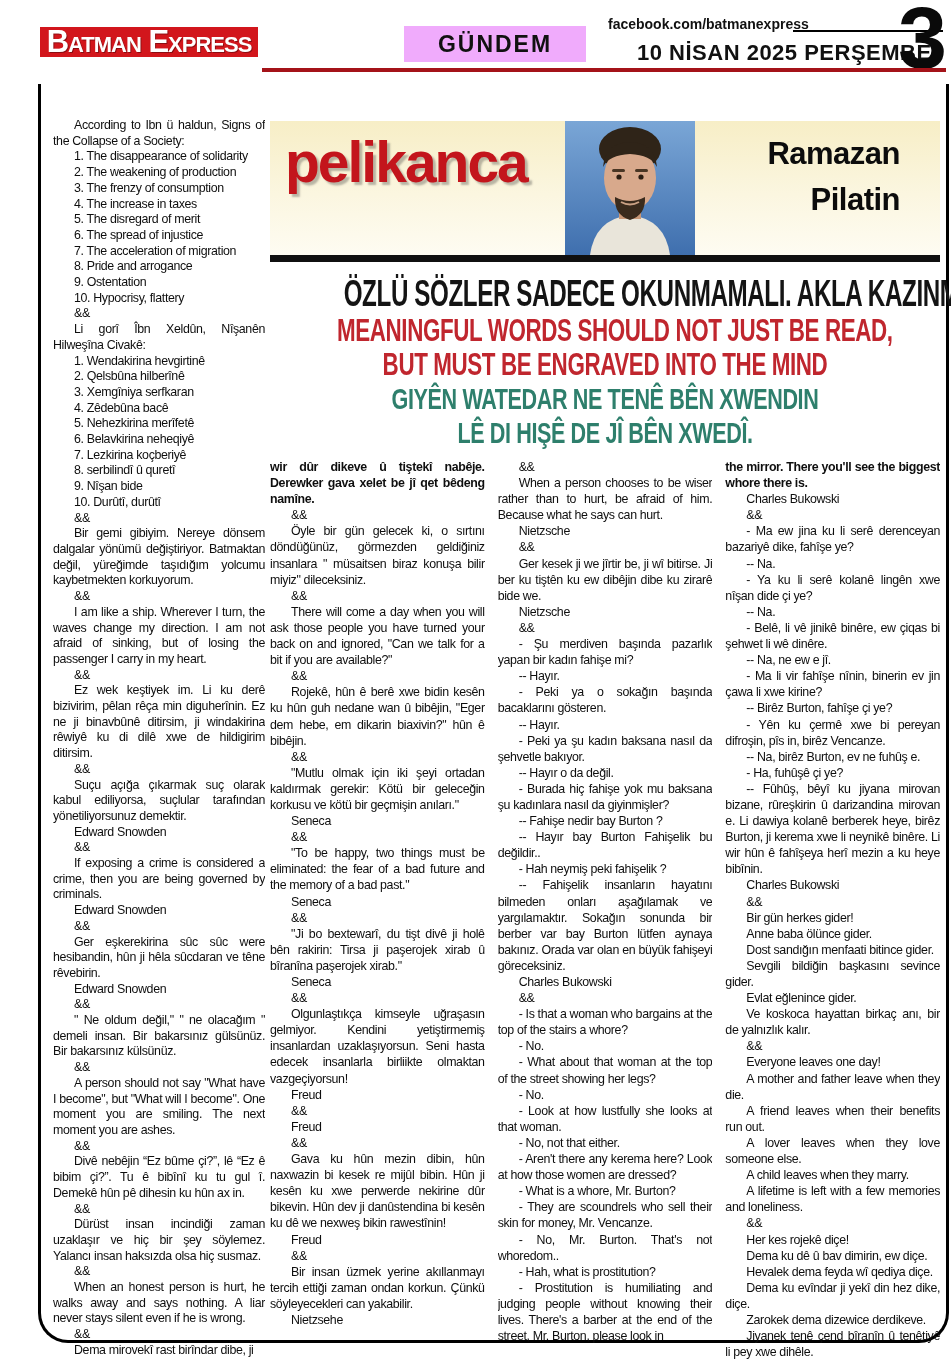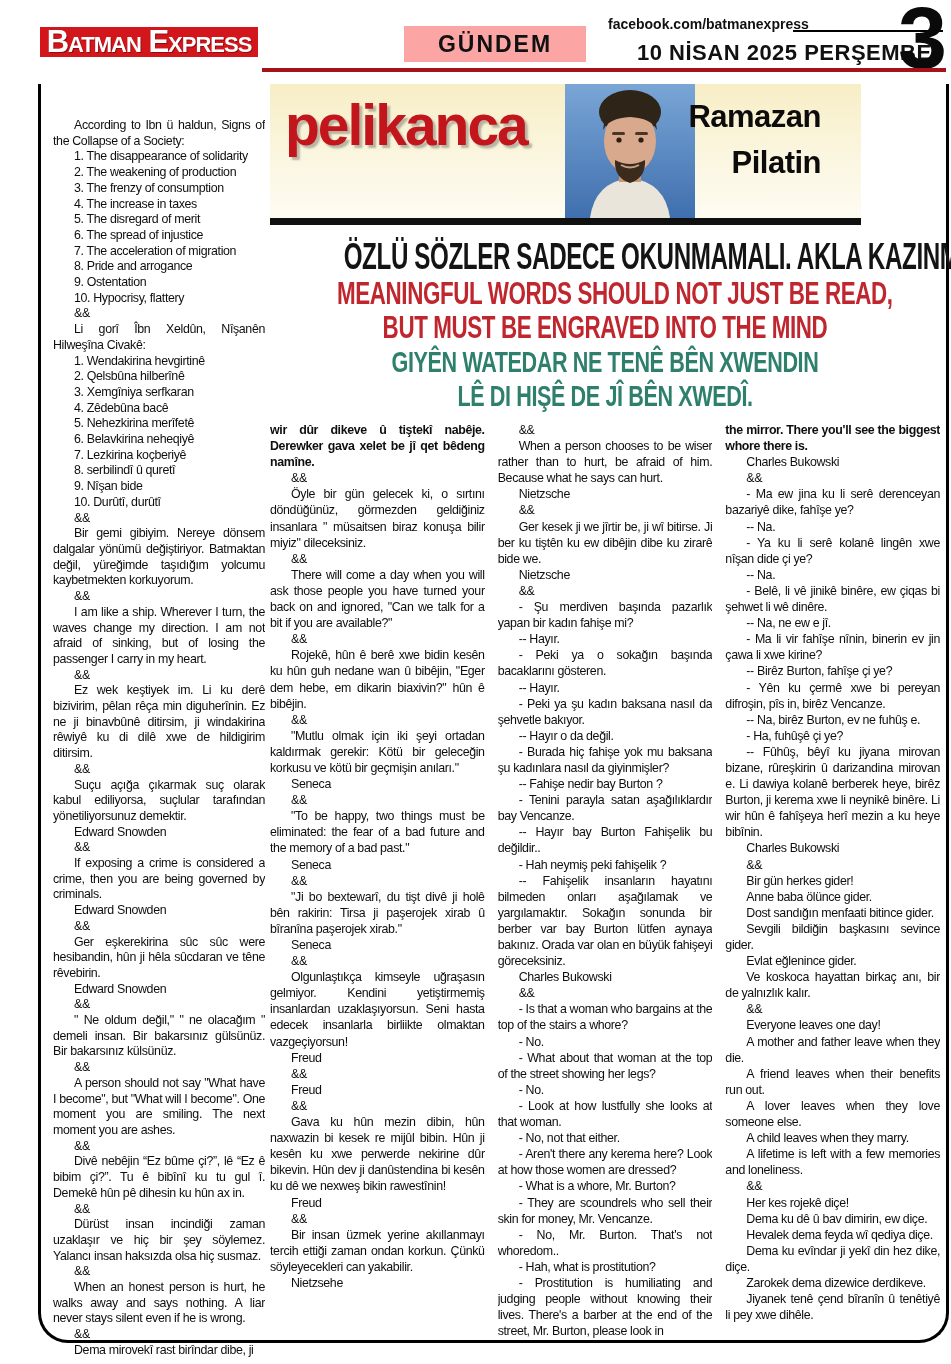--- a/index.html
+++ b/index.html
@@ -4,21 +4,21 @@
 <style>
   html,body{margin:0;padding:0;background:#ffffff;}
   .page{position:relative;width:951px;height:1364px;background:#fff;overflow:hidden;
         font-family:"Liberation Sans", sans-serif;color:#0e0e0e;}
 
   
   .logo{position:absolute;left:40px;top:27px;width:218px;height:30px;background:#d2161c;
         color:#fff;display:flex;align-items:center;justify-content:center;
         font-weight:bold;font-size:31px;font-variant:small-caps;letter-spacing:-1px;
         text-shadow:1px 1px 0 #8c0d11;}
-  .section-badge{position:absolute;left:404px;top:26px;width:182px;height:36px;background:#fca5a5;
+  .section-badge{position:absolute;left:404px;top:26px;width:182px;height:36px;background:#f0abfc;
         display:flex;align-items:center;justify-content:center;font-weight:bold;font-size:23px;
         letter-spacing:2px;color:#111;}
   .fb{position:absolute;left:608px;top:16px;font-size:14px;font-weight:bold;color:#111;}
   .fb-rule{position:absolute;left:793px;top:30px;width:150px;height:2px;background:#000;}
   .date{position:absolute;left:637px;top:40px;font-size:22px;font-weight:bold;letter-spacing:.5px;color:#111;}
   .pagenum{position:absolute;right:4px;top:-4px;font-size:88px;font-weight:bold;line-height:84px;color:#0a0a0a;}
   .red-rule{position:absolute;left:262px;top:68px;width:684px;height:4px;background:#a41319;}
 
   
   .body-box{position:absolute;left:38px;top:84px;width:905px;height:1256px;
@@ -28,22 +28,22 @@
   
   .tcol p{margin:0;padding:0;font-size:12.4px;line-height:16.1px;letter-spacing:-0.35px;
         text-align:justify;text-indent:21px;}
   .tcol p.cont{text-indent:0;font-weight:bold;}
   .col1{position:absolute;left:12px;top:3px;width:212px;height:1242px;overflow:hidden;margin-top:31px;}
   .col1 p{line-height:15.7px;}
 
   .right{position:absolute;left:229px;top:0;width:670px;height:1253px;}
 
   
-  .panel{position:relative;width:591px;height:134px;border-bottom:7px solid #101010;
-        background:linear-gradient(180deg,#f7eec6 0%,#fbf6e0 55%,#fefcf2 100%);}
+  .panel{position:relative;width:670px;height:134px;border-bottom:7px solid #101010;
+        background:linear-gradient(180deg,#f7eec6 0%,#fbf6e0 55%,#fefcf2 100%);margin-top:37px;}
   .ptitle{position:absolute;left:15px;top:8px;font-size:57px;font-weight:bold;color:#c3151c;
         letter-spacing:-2px;text-shadow:3px 3px 2px rgba(60,60,60,.35);}
   .photo{position:absolute;left:295px;top:0;width:130px;height:134px;}
   .photo svg{display:block;width:130px;height:134px;}
   .author{position:absolute;right:40px;top:10px;text-align:right;font-weight:bold;
         font-size:31px;line-height:46px;color:#0c0c0c;letter-spacing:-0.5px;}
 
   
   .headline{margin-top:12px;text-align:center;}
   .hl{display:block;white-space:nowrap;font-weight:bold;transform-origin:50% 50%;}
@@ -202,21 +202,20 @@
             <p class="p">Nietzsche</p>
             <p class="p">&amp;&amp;</p>
             <p class="p">- Şu merdiven başında pazarlık yapan bir kadın fahişe mi?</p>
             <p class="p">-- Hayır.</p>
             <p class="p">- Peki ya o sokağın başında bacaklarını gösteren.</p>
             <p class="p">-- Hayır.</p>
             <p class="p">- Peki ya şu kadın baksana nasıl da şehvetle bakıyor.</p>
             <p class="p">-- Hayır o da değil.</p>
             <p class="p">- Burada hiç fahişe yok mu baksana şu kadınlara nasıl da giyinmişler?</p>
             <p class="p">-- Fahişe nedir bay Burton ?</p>
-            <p class="p">- Tenini parayla satan aşağılıklardır bay Vencanze.</p>
             <p class="p">-- Hayır bay Burton Fahişelik bu değildir..</p>
             <p class="p">- Hah neymiş peki fahişelik ?</p>
             <p class="p">-- Fahişelik insanların hayatını bilmeden onları aşağılamak ve yargılamaktır. Sokağın sonunda bir berber var bay Burton lütfen aynaya bakınız. Orada var olan en büyük fahişeyi göreceksiniz.</p>
             <p class="p">Charles Bukowski</p>
             <p class="p">&amp;&amp;</p>
             <p class="p">- Is that a woman who bargains at the top of the stairs a whore?</p>
             <p class="p">- No.</p>
             <p class="p">- What about that woman at the top of the street showing her legs?</p>
             <p class="p">- No.</p>
             <p class="p">- Look at how lustfully she looks at that woman.</p>

